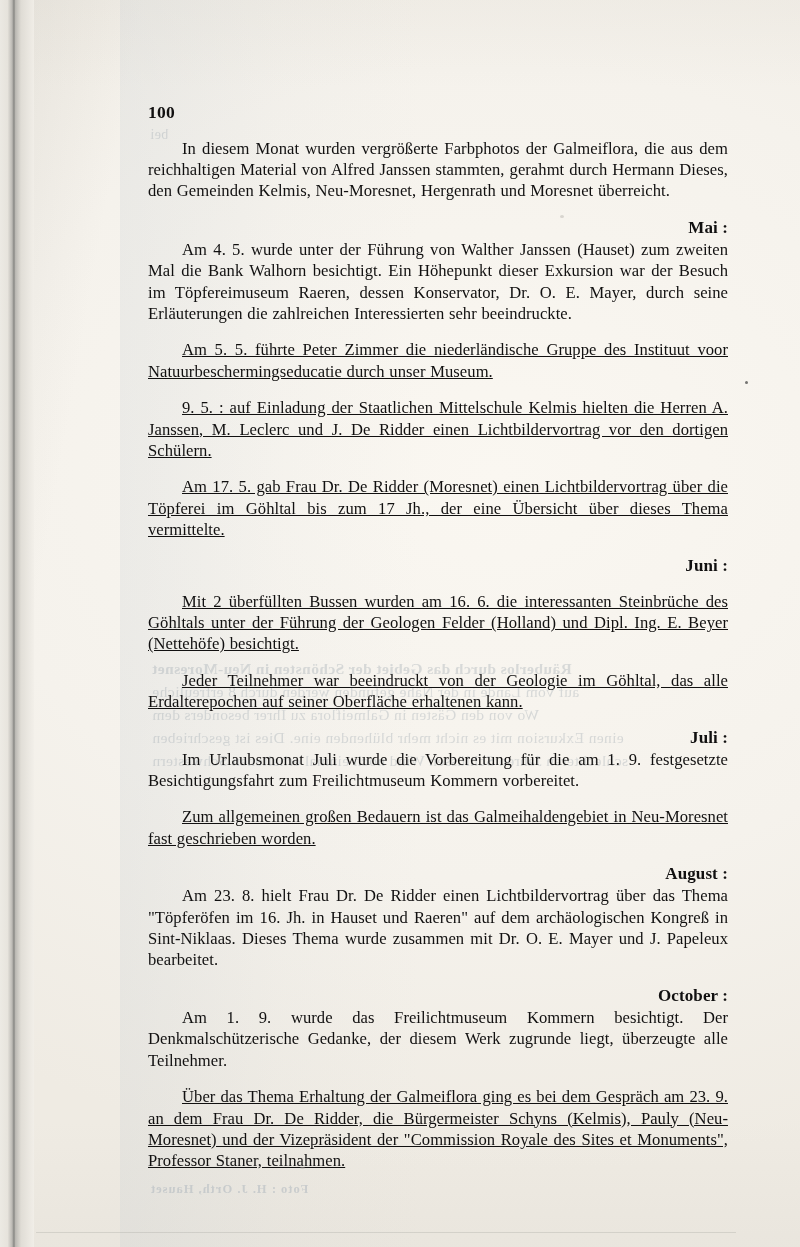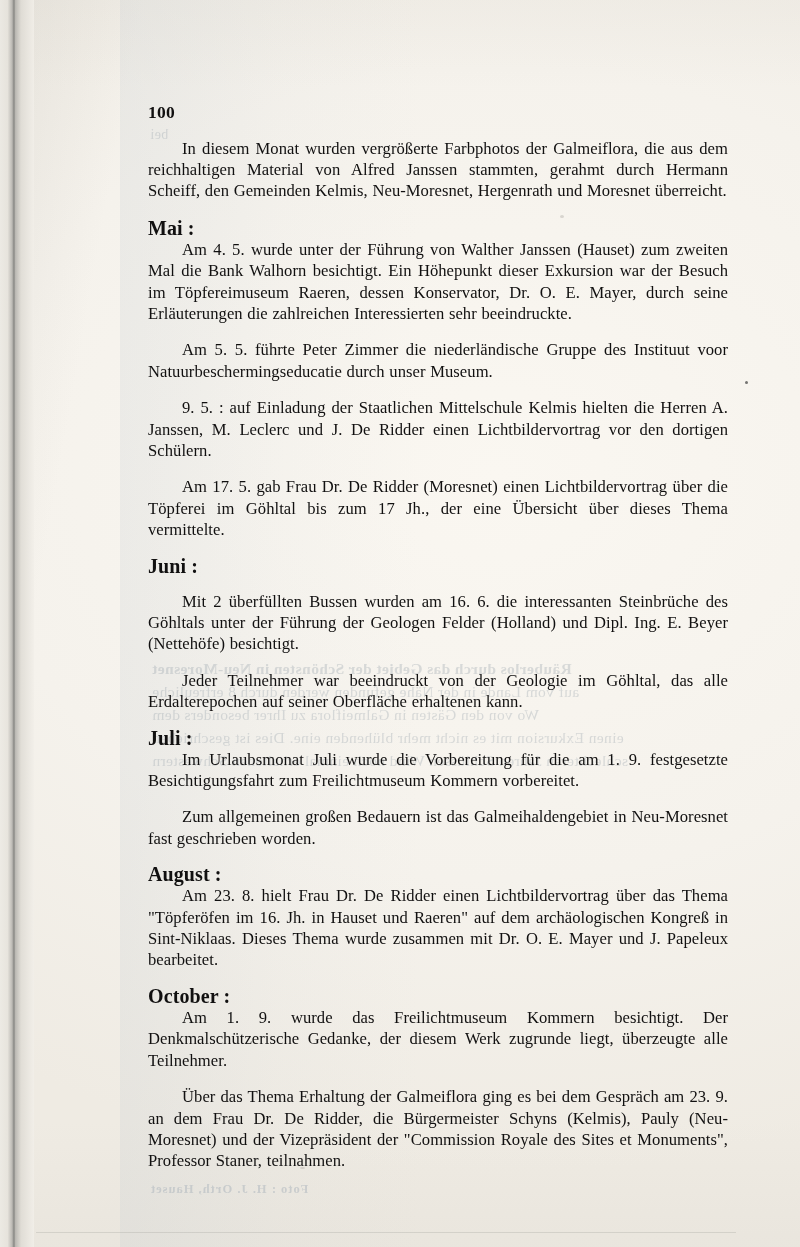--- a/index.html
+++ b/index.html
@@ -96,28 +96,30 @@
     text-align: justify;
     text-justify: inter-word;
     text-indent: 34px;
     letter-spacing: 0.05px;
     word-spacing: 0.5px;
     -webkit-hyphens: none;
     hyphens: none;
   }
   p.body.gap {
     margin-top: 15px;
+    text-decoration: underline;
   }
   h2.month {
-    font-size: 20px;
+    font-size: 17px;
     font-weight: 700;
     margin: 15px 0 1px 0;
     line-height: 20px;
     text-indent: 0;
     letter-spacing: 0.1px;
+    text-align: right;
   }
   h2.month.firstgap { margin-top: 16px; }
 
   
   #margin-speck {
     position: absolute;
     left: 745px;
     top: 381px;
     width: 3px;
     height: 3px;
@@ -170,21 +172,21 @@
   <div class="bleed" style="left:152px; top:706px; font-size:15.5px;">Wo von den Gästen in Galmeiflora zu Ihrer besonders dem</div>
   <div class="bleed" style="left:152px; top:729px; font-size:15.5px;">einen Exkursion mit es nicht mehr blühenden eine. Dies ist geschrieben</div>
   <div class="bleed" style="left:152px; top:752px; font-size:15.5px;">schlechteren Jahren Schlüssen Wind noch einmal erhaltenen Schwestern</div>
 
   <div id="bottom-ghost">Foto : H. J. Orth, Hauset</div>
 
   <div id="column">
 
     <div class="folio">100</div>
 
-    <p class="body">In diesem Monat wurden vergrößerte Farbphotos der Galmeiflora, die aus dem reichhaltigen Material von Alfred Janssen stammten, gerahmt durch Hermann Scheiff, den Gemeinden Kelmis, Neu-Moresnet, Hergenrath und Moresnet überreicht.</p>
+    <p class="body">In diesem Monat wurden vergrößerte Farbphotos der Galmeiflora, die aus dem reichhaltigen Material von Alfred Janssen stammten, gerahmt durch Hermann Dieses, den Gemeinden Kelmis, Neu-Moresnet, Hergenrath und Moresnet überreicht.</p>
 
     <h2 class="month firstgap">Mai :</h2>
     <p class="body">Am 4. 5. wurde unter der Führung von Walther Janssen (Hauset) zum zweiten Mal die Bank Walhorn besichtigt. Ein Höhepunkt dieser Exkursion war der Besuch im Töpfereimuseum Raeren, dessen Konservator, Dr. O. E. Mayer, durch seine Erläuterungen die zahlreichen Interessierten sehr beeindruckte.</p>
     <p class="body gap">Am 5. 5. führte Peter Zimmer die niederländische Gruppe des Instituut voor Natuurbeschermingseducatie durch unser Museum.</p>
     <p class="body gap">9. 5. : auf Einladung der Staatlichen Mittelschule Kelmis hielten die Herren A. Janssen, M. Leclerc und J. De Ridder einen Lichtbildervortrag vor den dortigen Schülern.</p>
     <p class="body gap">Am 17. 5. gab Frau Dr. De Ridder (Moresnet) einen Lichtbildervortrag über die Töpferei im Göhltal bis zum 17 Jh., der eine Übersicht über dieses Thema vermittelte.</p>
 
     <h2 class="month">Juni :</h2>
     <p class="body gap">Mit 2 überfüllten Bussen wurden am 16. 6. die interessanten Steinbrüche des Göhltals unter der Führung der Geologen Felder (Holland) und Dipl. Ing. E. Beyer (Nettehöfe) besichtigt.</p>
     <p class="body gap">Jeder Teilnehmer war beeindruckt von der Geologie im Göhltal, das alle Erdalterepochen auf seiner Oberfläche erhaltenen kann.</p>

